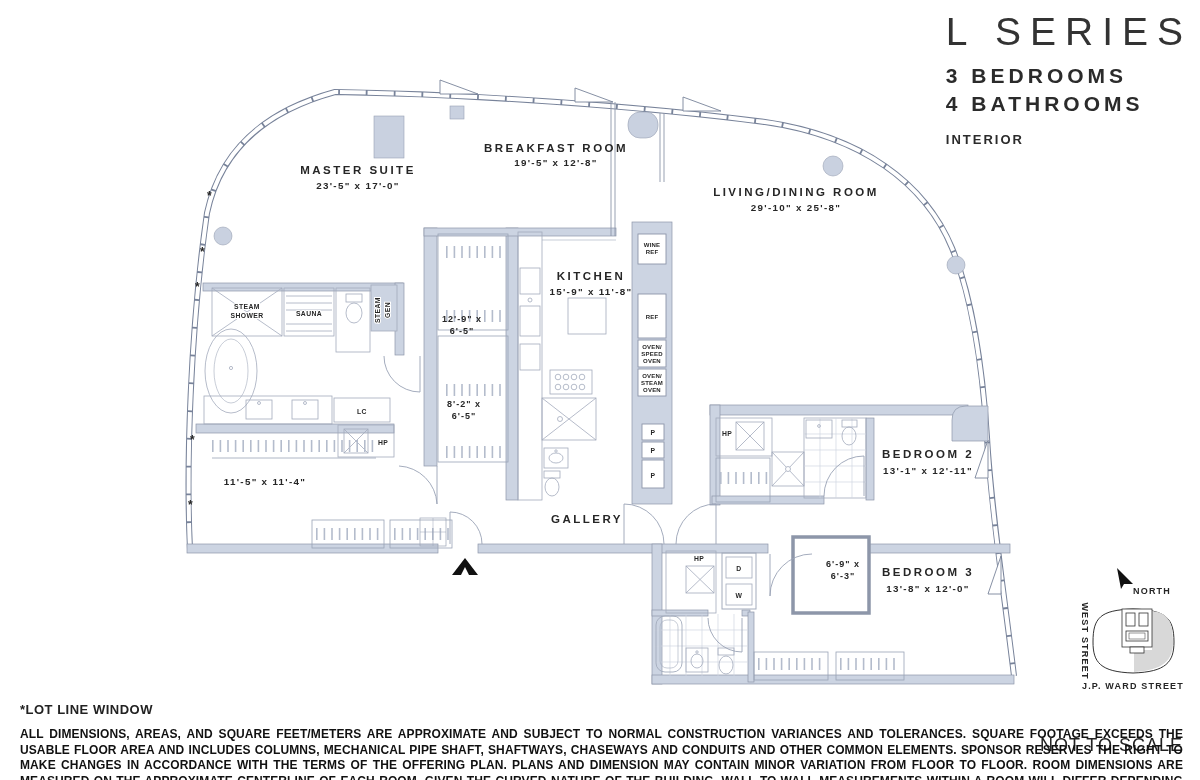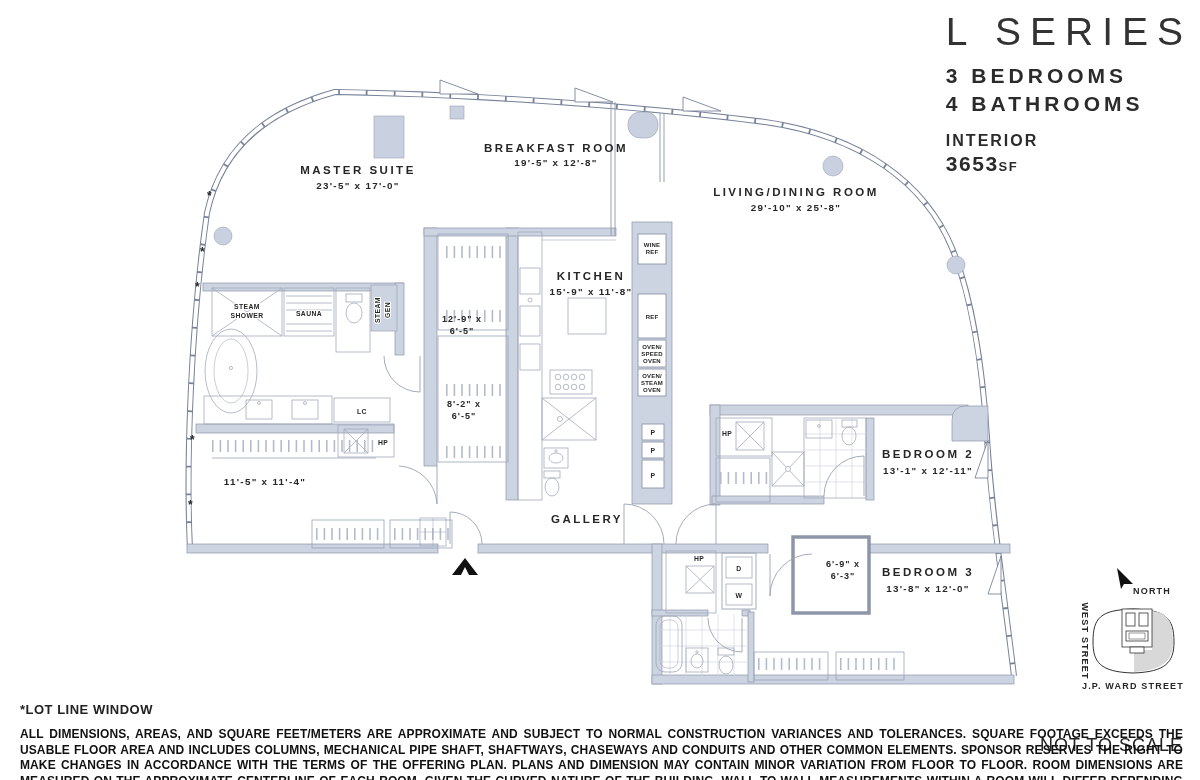--- a/index.html
+++ b/index.html
@@ -11,21 +11,21 @@
   .room-dims{font-size:9.8px;font-weight:bold;letter-spacing:1.3px;}
   .closet-dims{font-size:9px;font-weight:bold;letter-spacing:1px;}
   .fix{font-size:6.8px;font-weight:bold;letter-spacing:.4px;}
   .appl{font-size:6px;font-weight:bold;letter-spacing:.2px;}
   .star{font-size:12px;font-weight:bold;}
   .compass-t{font-size:9px;font-weight:bold;letter-spacing:1.2px;}
   
   .hdr{position:absolute;right:17px;top:12px;text-align:left;color:#2b2b2b;}
   .hdr .title{font-size:39px;font-weight:200;letter-spacing:9px;line-height:1.02;margin-right:-9px;color:#333;}
   .hdr .bb{font-size:21px;font-weight:bold;letter-spacing:4px;line-height:1.35;margin-top:10px;margin-right:-4px;}
-  .hdr .int{font-size:16px;font-weight:bold;letter-spacing:2px;margin-top:14px;margin-right:-2px;}
+  .hdr .int{font-size:13px;font-weight:bold;letter-spacing:2px;margin-top:14px;margin-right:-2px;}
   .hdr .area{font-size:21px;font-weight:bold;letter-spacing:1.5px;margin-top:2px;margin-right:-1px;}
   .hdr .area .sf{font-size:13px;}
   
   .lotline{position:absolute;left:20px;top:702px;font-size:13px;font-weight:bold;letter-spacing:.5px;}
   .nts{position:absolute;right:17px;top:735px;font-size:18px;letter-spacing:1px;color:#222;}
   .disc{position:absolute;left:20px;top:727px;width:1163px;font-size:12px;font-weight:bold;
         line-height:1.3;text-align:justify;letter-spacing:.1px;color:#111;}
 </style>
 </head>
 <body>
@@ -328,20 +328,19 @@
   </g>
 </svg>
 
 <div class="hdr">
   <div class="title">L SERIES</div>
   <div class="bb">
     <div>3 BEDROOMS</div>
     <div>4 BATHROOMS</div>
   </div>
   <div class="int">INTERIOR</div>
-  <div class="area"><span>3653</span><span class="sf">SF</span></div>
 </div>
 
 <div class="lotline">*LOT LINE WINDOW</div>
 <div class="nts">NOT TO SCALE</div>
 <div class="disc">ALL DIMENSIONS, AREAS, AND SQUARE FEET/METERS ARE APPROXIMATE AND SUBJECT TO NORMAL CONSTRUCTION VARIANCES AND TOLERANCES. SQUARE FOOTAGE EXCEEDS THE USABLE FLOOR AREA AND INCLUDES COLUMNS, MECHANICAL PIPE SHAFT, SHAFTWAYS, CHASEWAYS AND CONDUITS AND OTHER COMMON ELEMENTS. SPONSOR RESERVES THE RIGHT TO MAKE CHANGES IN ACCORDANCE WITH THE TERMS OF THE OFFERING PLAN. PLANS AND DIMENSION MAY CONTAIN MINOR VARIATION FROM FLOOR TO FLOOR. ROOM DIMENSIONS ARE MEASURED ON THE APPROXIMATE CENTERLINE OF EACH ROOM. GIVEN THE CURVED NATURE OF THE BUILDING, WALL-TO-WALL MEASUREMENTS WITHIN A ROOM WILL DIFFER DEPENDING ON WHERE THE MEASUREMENT IS TAKEN. MORE DETAILED FLOOR PLANS ARE CONTAINED IN THE OFFERING PLAN AVAILABLE FROM SPONSOR. THE COMPLETE OFFERING TERMS ARE IN AN OFFERING PLAN AVAILABLE FROM SPONSOR.</div>
 
 </div>
 
 </body></html>

